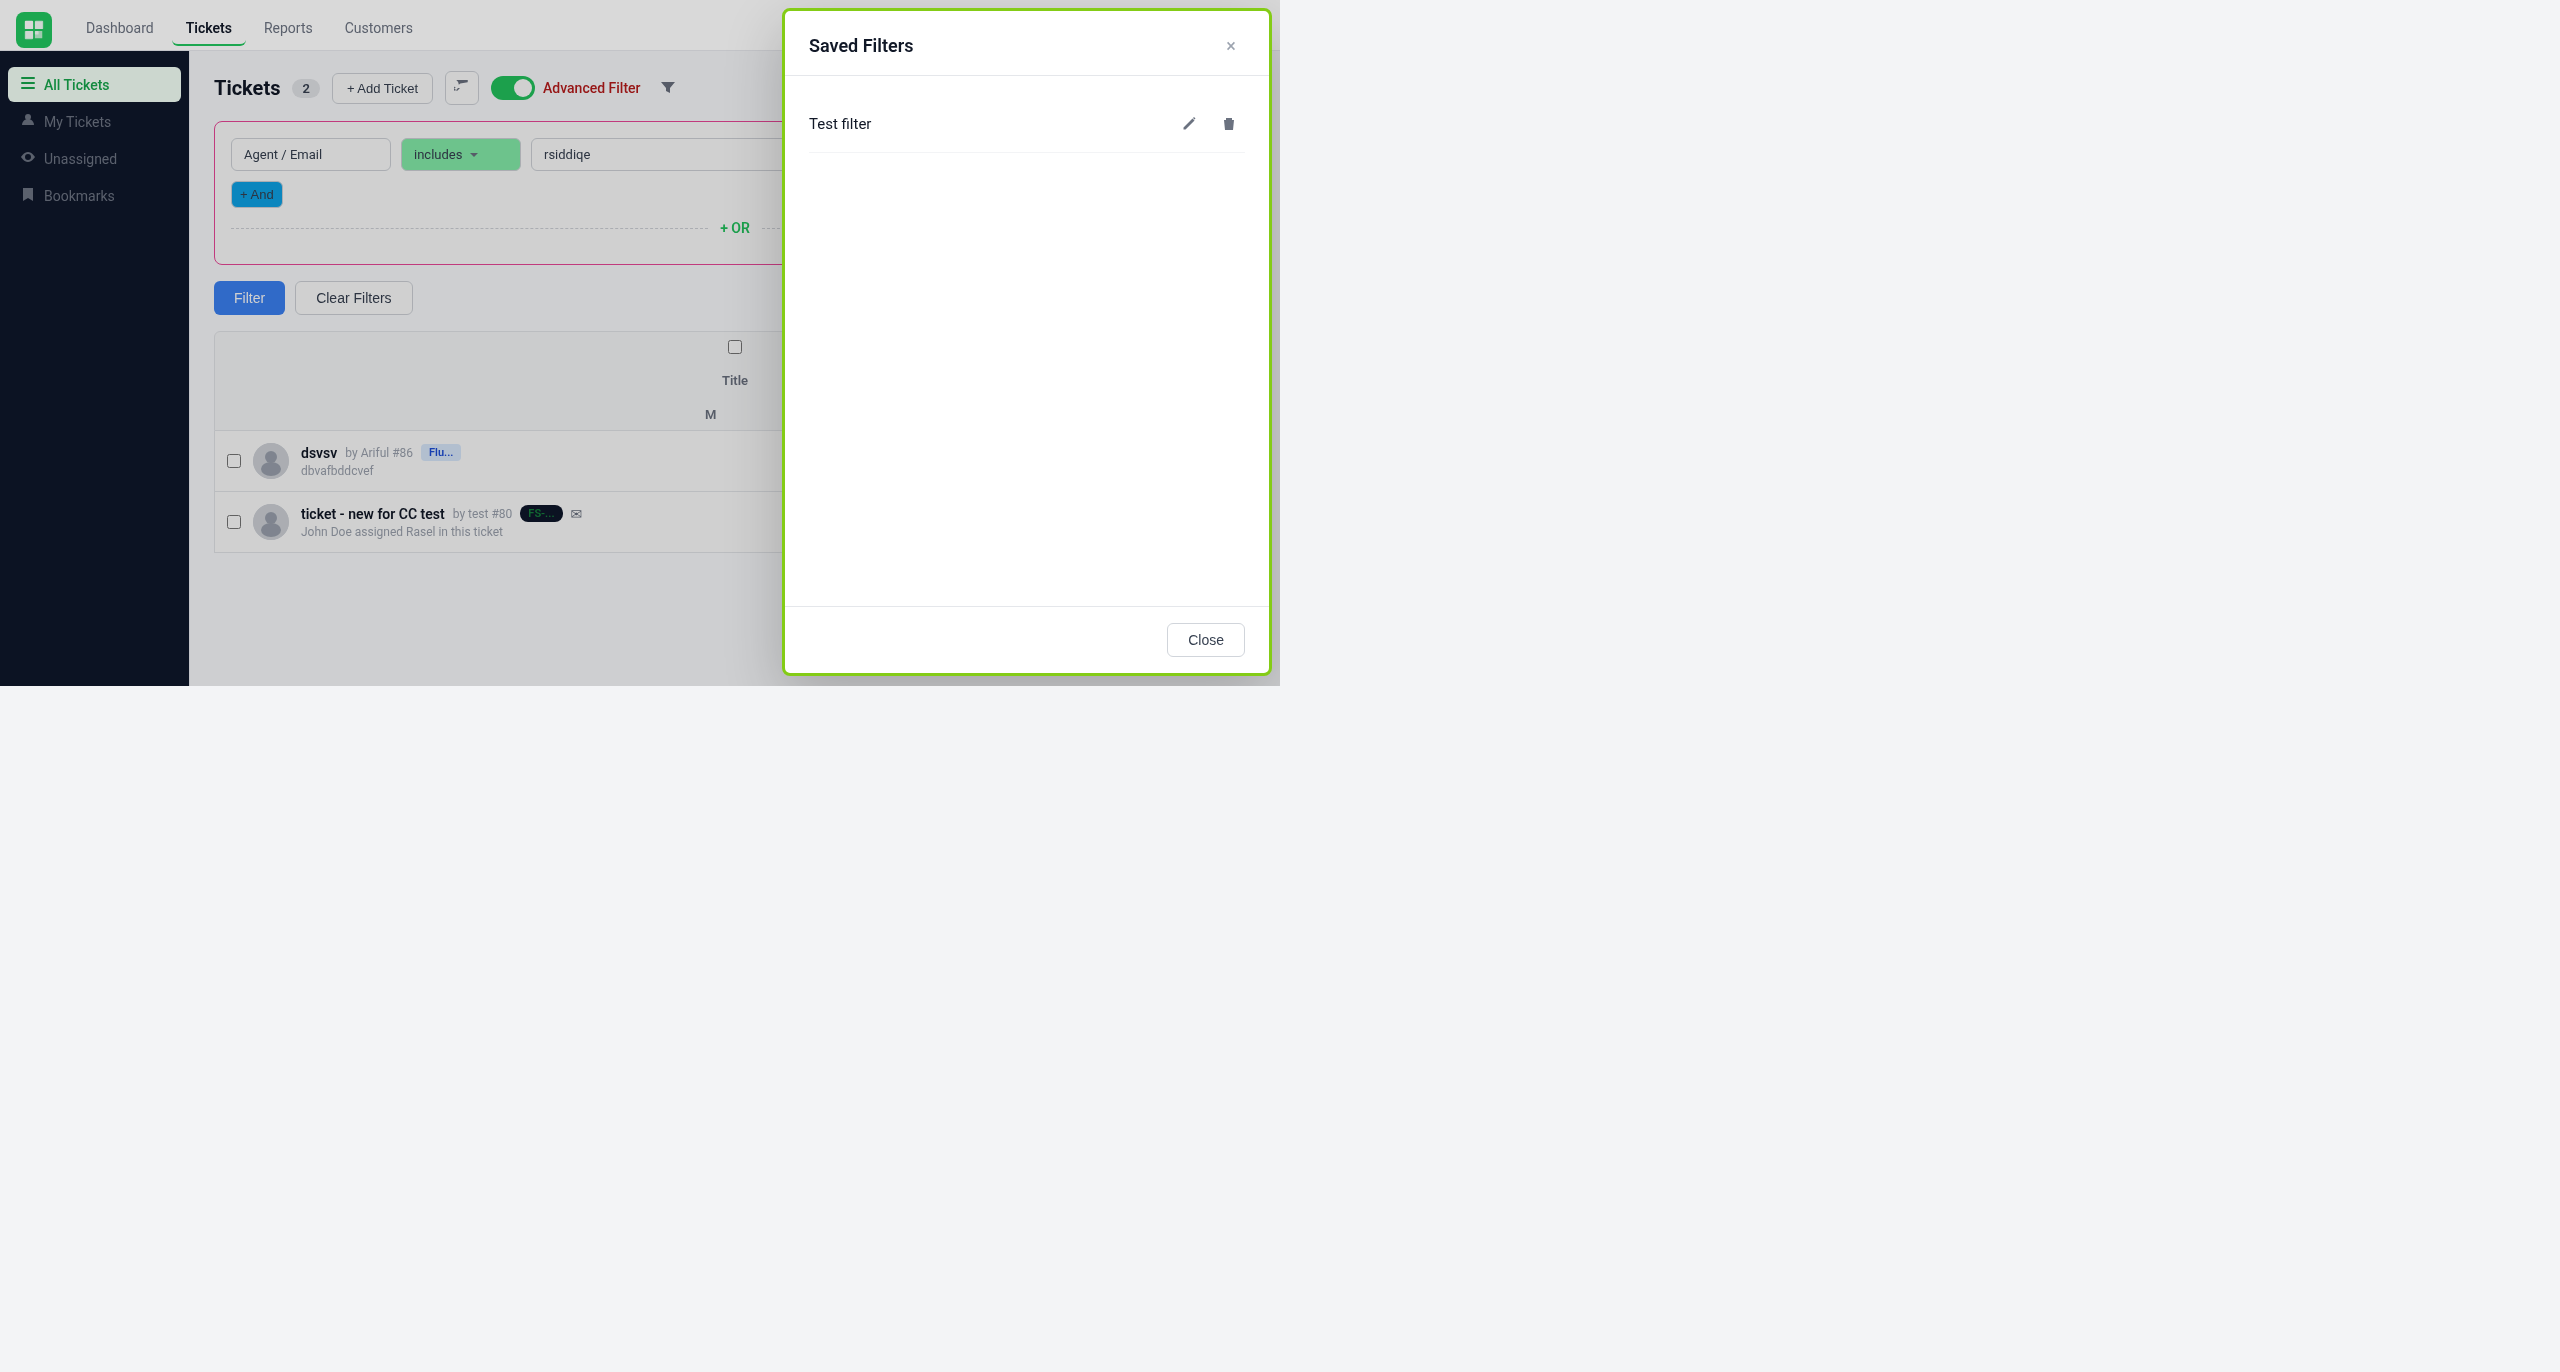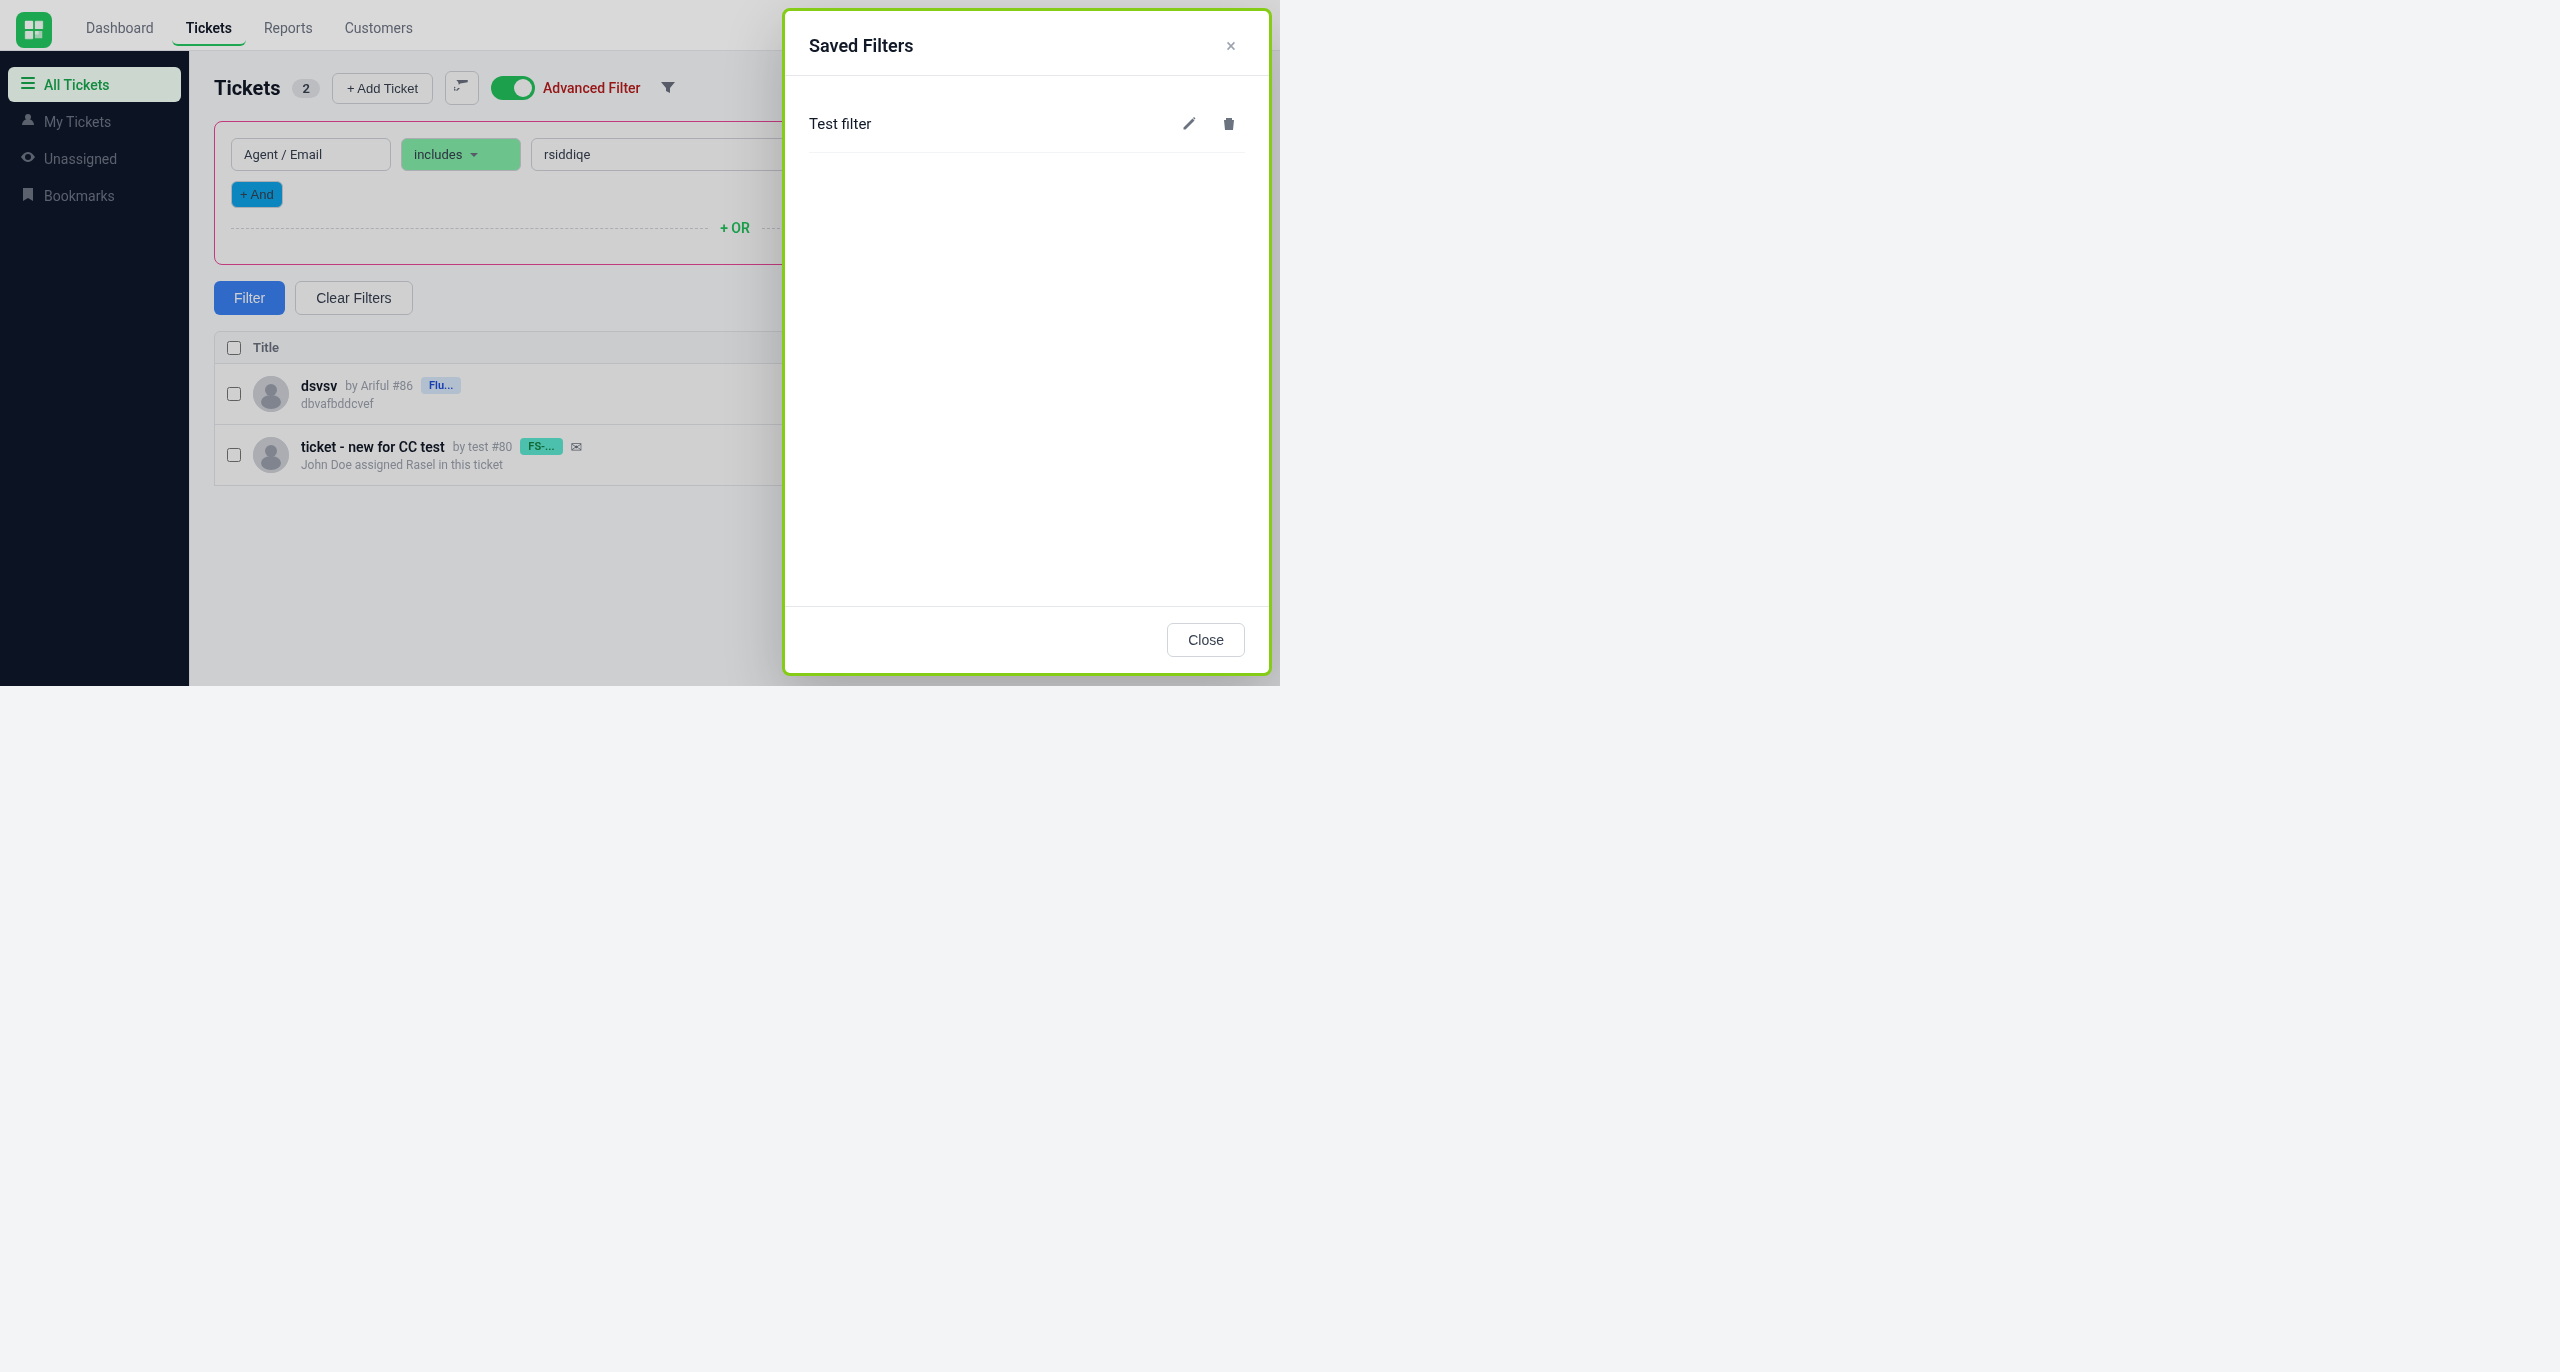--- a/index.html
+++ b/index.html
@@ -271,21 +271,22 @@
 
     
     .ticket-table { width: 100%; }
     .table-header {
       display: flex;
       align-items: center;
       padding: 8px 12px;
       background: #f9fafb;
       border: 1px solid #e5e7eb;
       border-radius: 6px 6px 0 0;
-      gap: 12px;
+      gap: 19px;
+      flex-direction: column;
     }
     .ticket-row {
       display: flex;
       align-items: center;
       padding: 12px;
       background: #fff;
       border: 1px solid #e5e7eb;
       border-top: none;
       gap: 12px;
       cursor: pointer;
@@ -316,21 +317,21 @@
       font-size: 12px;
       color: #9ca3af;
     }
     .ticket-tag {
       padding: 2px 8px;
       border-radius: 4px;
       font-size: 11px;
       font-weight: 600;
     }
     .tag-blue { background: #dbeafe; color: #1d4ed8; }
-    .tag-green { background: #5eead4; color: #15803d; }
+    .tag-green { background: #0f172a; color: #15803d; border-radius: 8px; }
     .ticket-subtitle {
       font-size: 12px;
       color: #9ca3af;
     }
     .ticket-count {
       width: 28px; height: 28px;
       border: 1px solid #d1d5db;
       border-radius: 50%;
       display: flex; align-items: center; justify-content: center;
       font-size: 12px;

